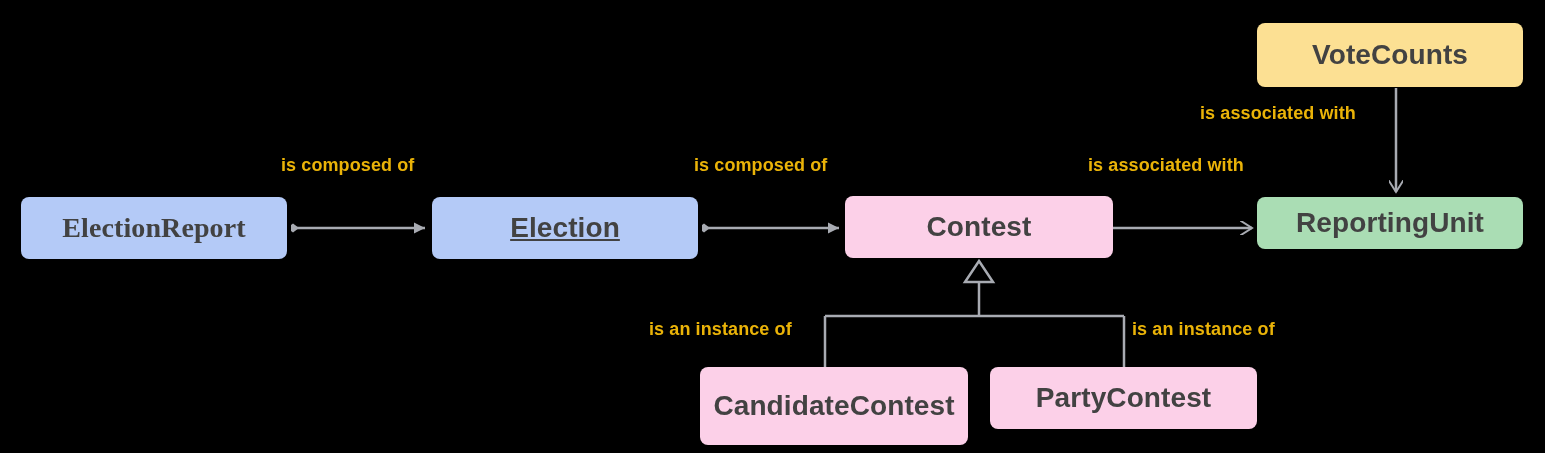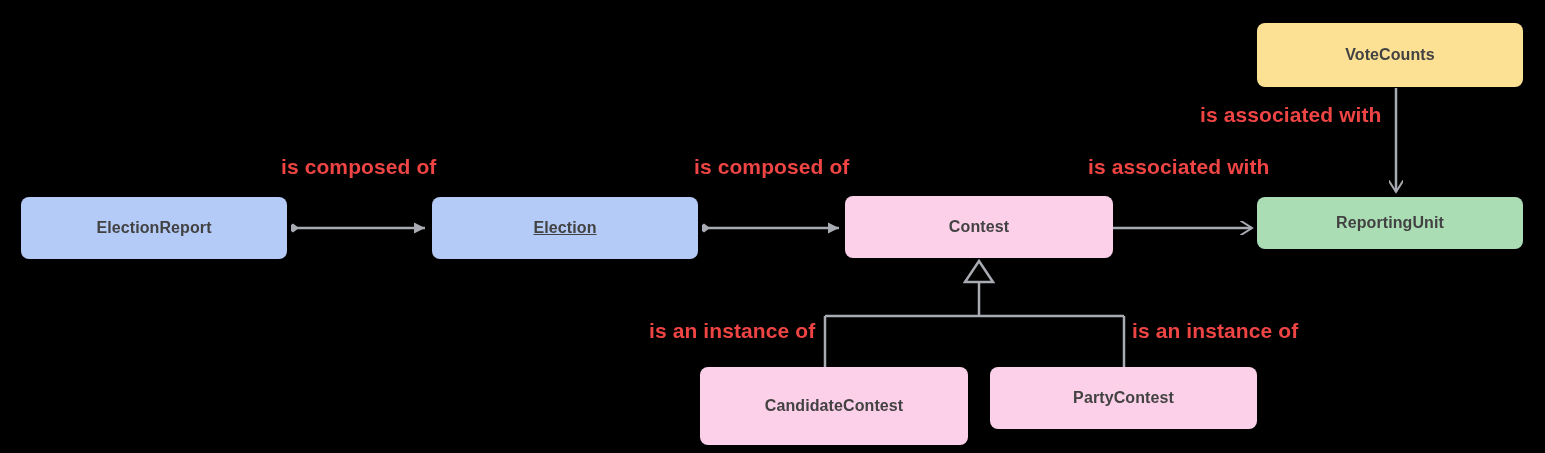--- a/index.html
+++ b/index.html
@@ -25,29 +25,29 @@
     pointer-events: none;
   }
   .node {
     position: absolute;
     box-sizing: border-box;
     display: flex;
     align-items: center;
     justify-content: center;
     border-radius: 8px;
     color: #424242;
-    font-size: 16px;
+    font-size: 28px;
     font-weight: bold;
     letter-spacing: 0.1px;
     white-space: nowrap;
   }
   .edge-label {
     position: absolute;
-    color: #ef4444;
-    font-size: 21px;
+    color: #eab308;
+    font-size: 18px;
     font-weight: bold;
     white-space: nowrap;
     letter-spacing: 0.1px;
   }
 </style>
 </head>
 <body>
 
 <div id="canvas">
 
@@ -82,21 +82,21 @@
 
     <g>
       <path d="M979,281 L979,316" stroke="#a8abb2" stroke-width="2.5" fill="none"></path>
       <path d="M825,316 L1124,316" stroke="#a8abb2" stroke-width="2.5" fill="none"></path>
       <path d="M825,316 L825,367" stroke="#a8abb2" stroke-width="2.5" fill="none"></path>
       <path d="M1124,316 L1124,367" stroke="#a8abb2" stroke-width="2.5" fill="none"></path>
       <path d="M979,261 L993,282 L965,282 Z" fill="none" stroke="#a8abb2" stroke-width="2.5" stroke-linejoin="miter"></path>
     </g>
   </svg>
 
-  <div class="node" style="left:21px; top:197px; width:266px; height:62px; background:#b4caf7;">
+  <div class="node" style="left:21px; top:197px; width:266px; height:62px; background:#b4caf7;font-family:Liberation Serif, serif;">
     <span>ElectionReport</span>
   </div>
 
   <div class="node" style="left:432px; top:197px; width:266px; height:62px; background:#b4caf7;text-decoration:underline;">
     <span>Election</span>
   </div>
 
   <div class="node" style="left:845px; top:196px; width:268px; height:62px; background:#fcd0e8;">
     <span>Contest</span>
   </div>

